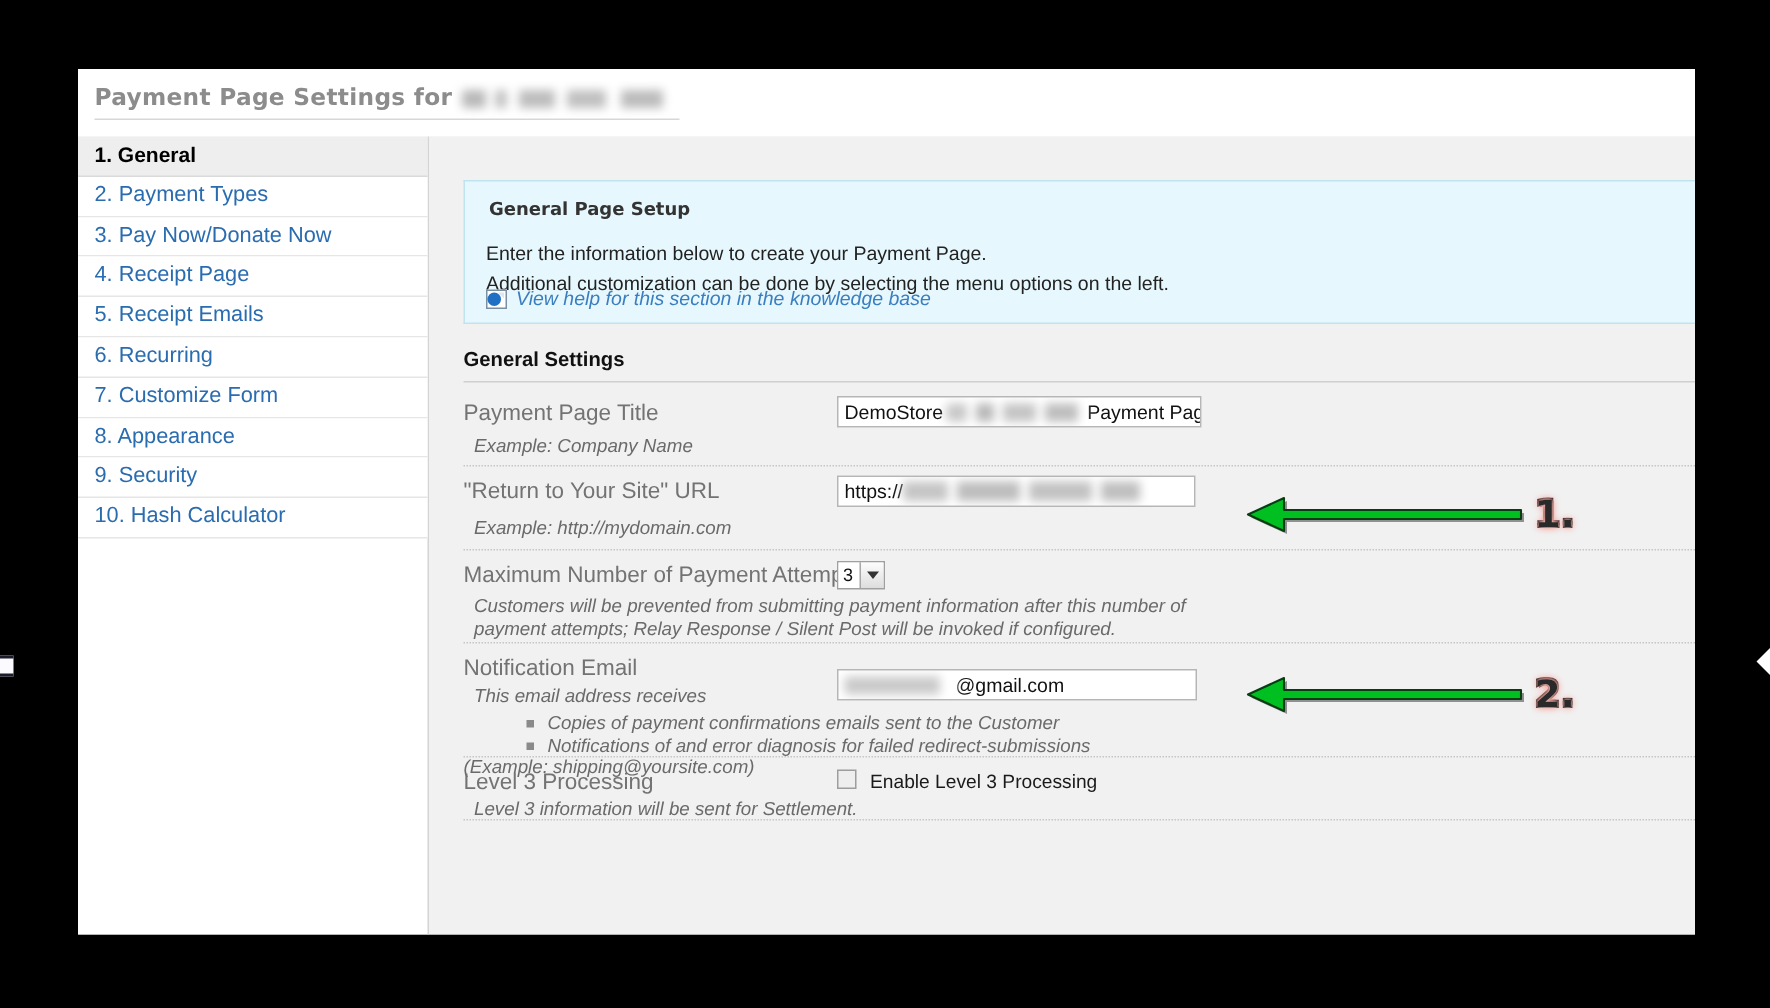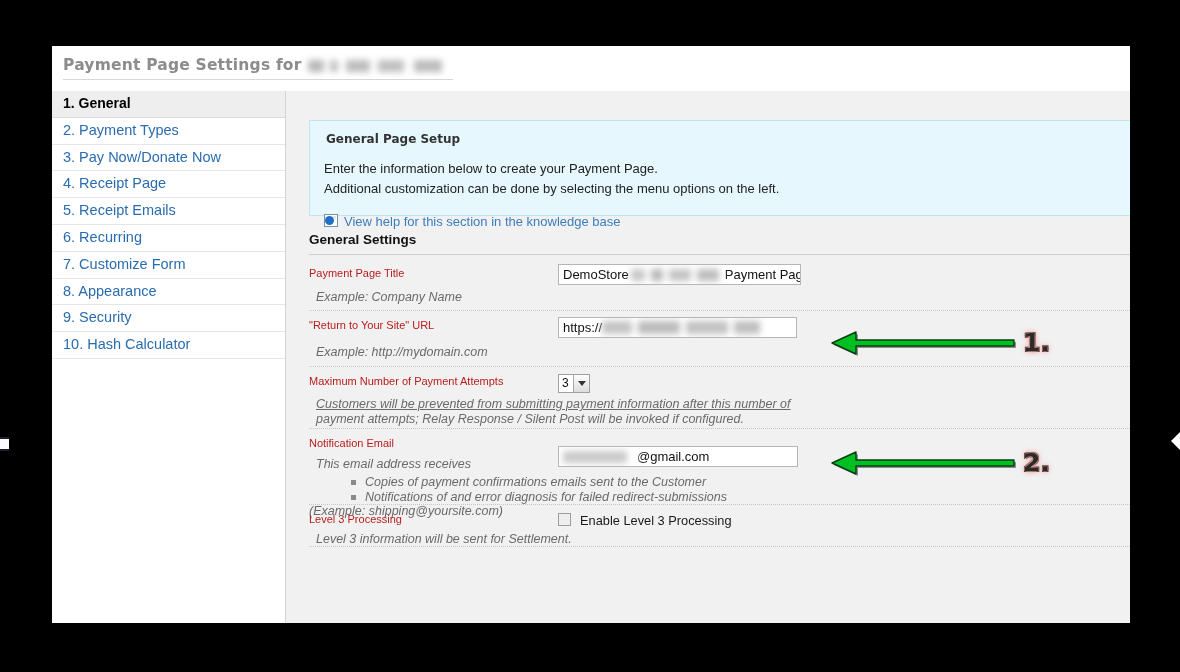--- a/index.html
+++ b/index.html
@@ -142,25 +142,26 @@
   .info-line {
     position: absolute;
     left: 14px;
     font-size: 13px;
     color: #222222;
   }
   .info-line.l1 { top: 40px; }
   .info-line.l2 { top: 60px; }
   .info-link-row {
     position: absolute;
-    left: 14px; top: 93px;
+    left: 14px; top: 70px;
     display: flex;
-    align-items: flex-start;
+    align-items: flex-end;
     gap: 6px;
     cursor: pointer;
+    font-style: italic;
   }
   .kb-icon {
     width: 14px; height: 13px;
     position: relative;
     display: inline-block;
     background: #ffffff;
     border: 1px solid #7b8fa3;
     box-sizing: border-box;
   }
   .kb-icon::before {
@@ -203,22 +204,22 @@
   .frow {
     position: absolute;
     left: 23px;
     width: 821px;
     border-bottom: 1px dotted #c6c6c6;
     box-sizing: border-box;
   }
   .flabel {
     position: absolute;
     left: 0; top: 8px;
-    font-size: 11px;
-    color: #b91c1c;
+    font-size: 15px;
+    color: #737373;
     white-space: nowrap;
   }
   .fhint {
     position: absolute;
     left: 7px;
     font-size: 12.5px;
     font-style: italic;
     color: #6a6a6a;
     white-space: nowrap;
   }
@@ -431,21 +432,21 @@
         </div>
 
         <div class="frow" style="top:276px;height:62px;">
           <div class="flabel">Maximum Number of Payment Attempts</div>
           <div class="fselect" style="left:249px;top:7px;">
             <span class="val">3</span>
             <span class="arrowbox">
                 <i></i>
               </span>
           </div>
-          <div class="fhint" style="top:30px;text-decoration:underline;">Customers will be prevented from submitting payment information after this number of</div>
+          <div class="fhint" style="top:30px;">Customers will be prevented from submitting payment information after this number of</div>
           <div class="fhint" style="top:45px;">payment attempts; Relay Response / Silent Post will be invoked if configured.</div>
         </div>
 
         <div class="frow" style="top:338px;height:76px;">
           <div class="flabel">Notification Email</div>
           <div class="finput" style="left:249px;top:17px;width:240px;text-align:left;"><span class="redact t-email"></span><span>@gmail.com</span></div>
           <div class="fhint" style="top:28px;">This email address receives</div>
           <ul class="bullets" style="top:44px;">
             <li>Copies of payment confirmations emails sent to the Customer</li>
             <li>Notifications of and error diagnosis for failed redirect-submissions</li>

